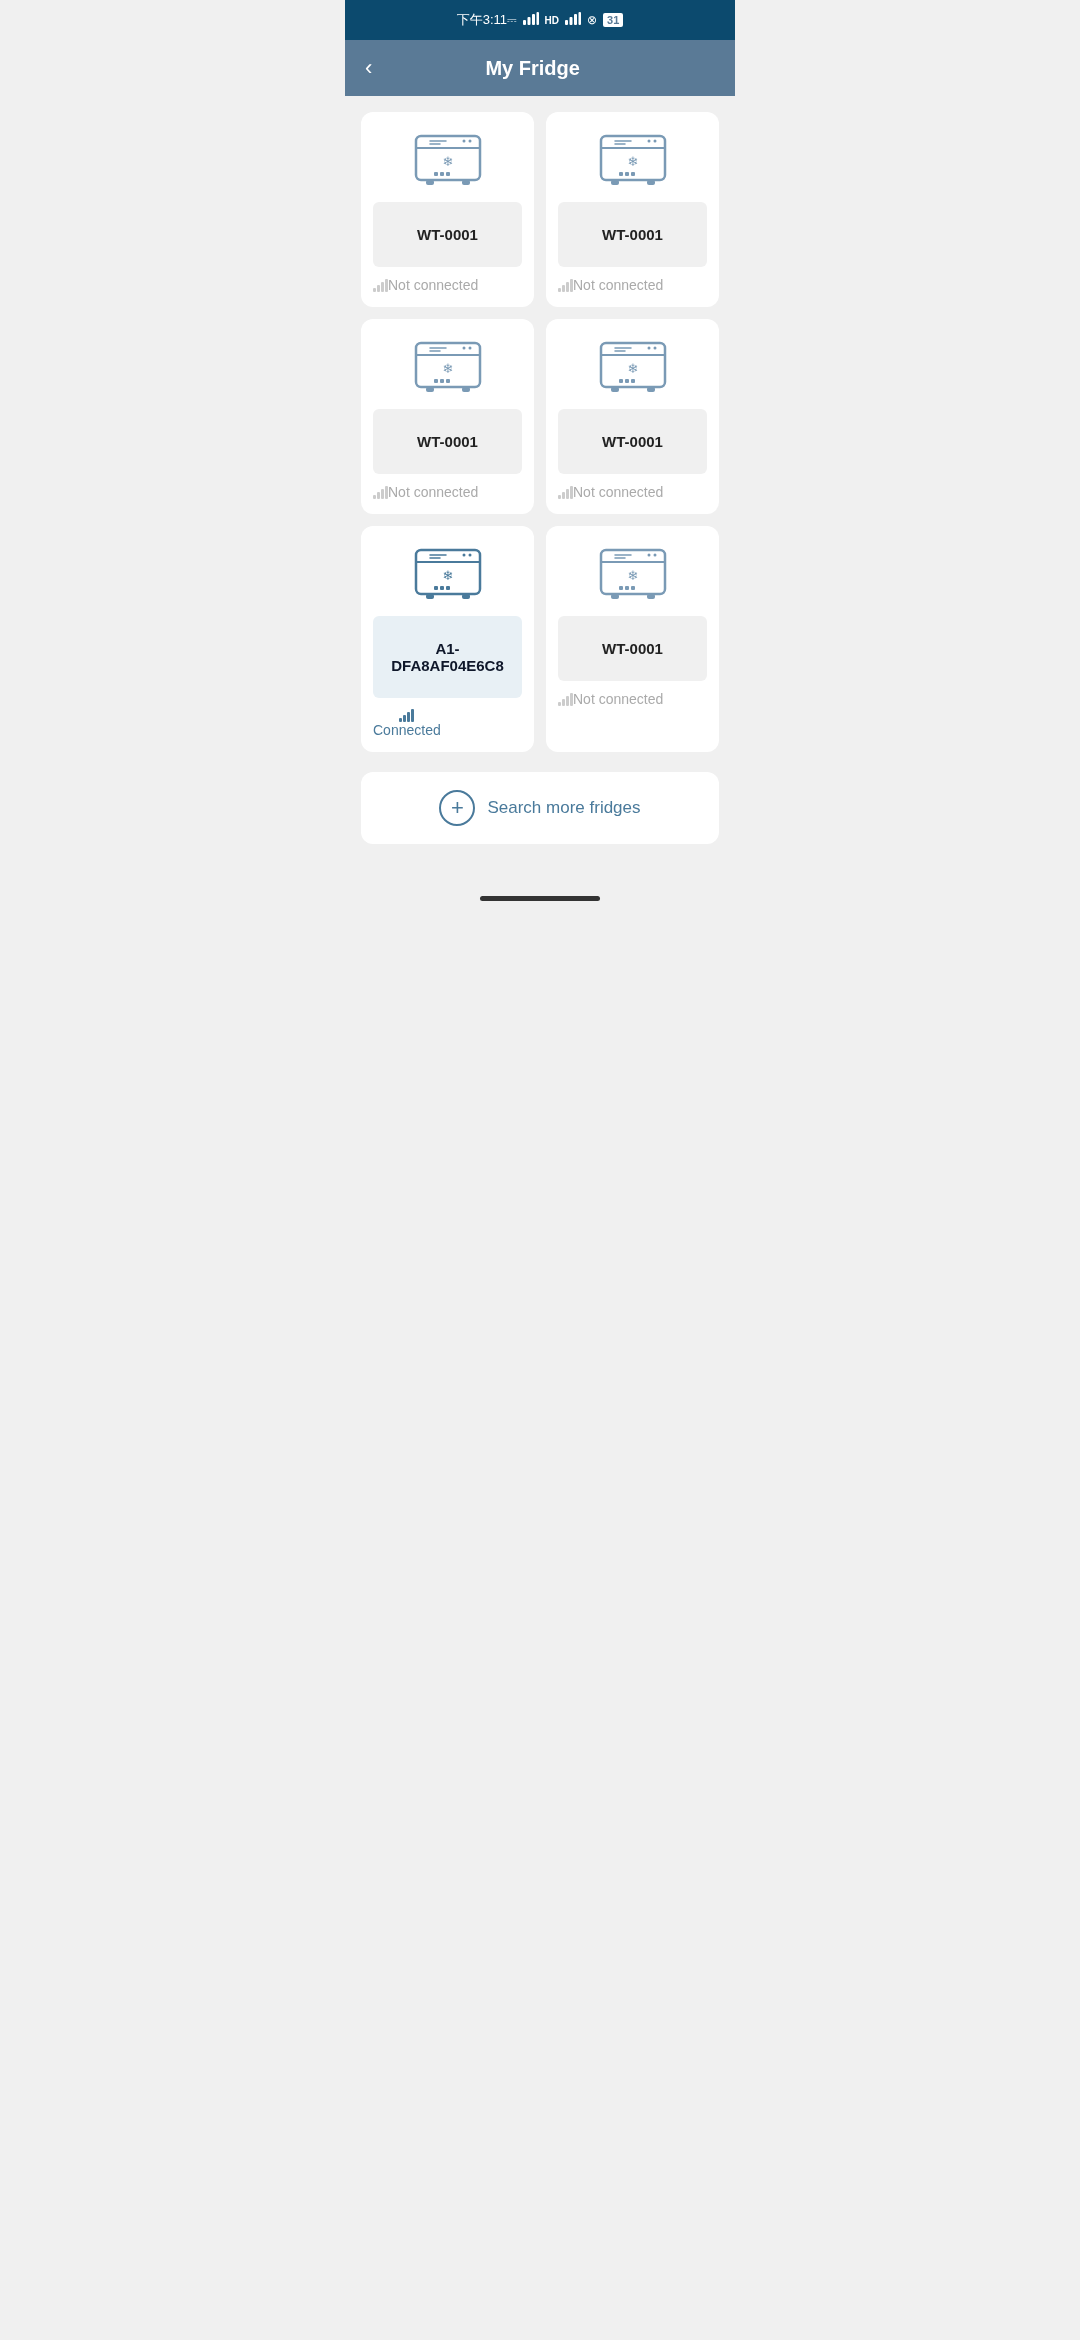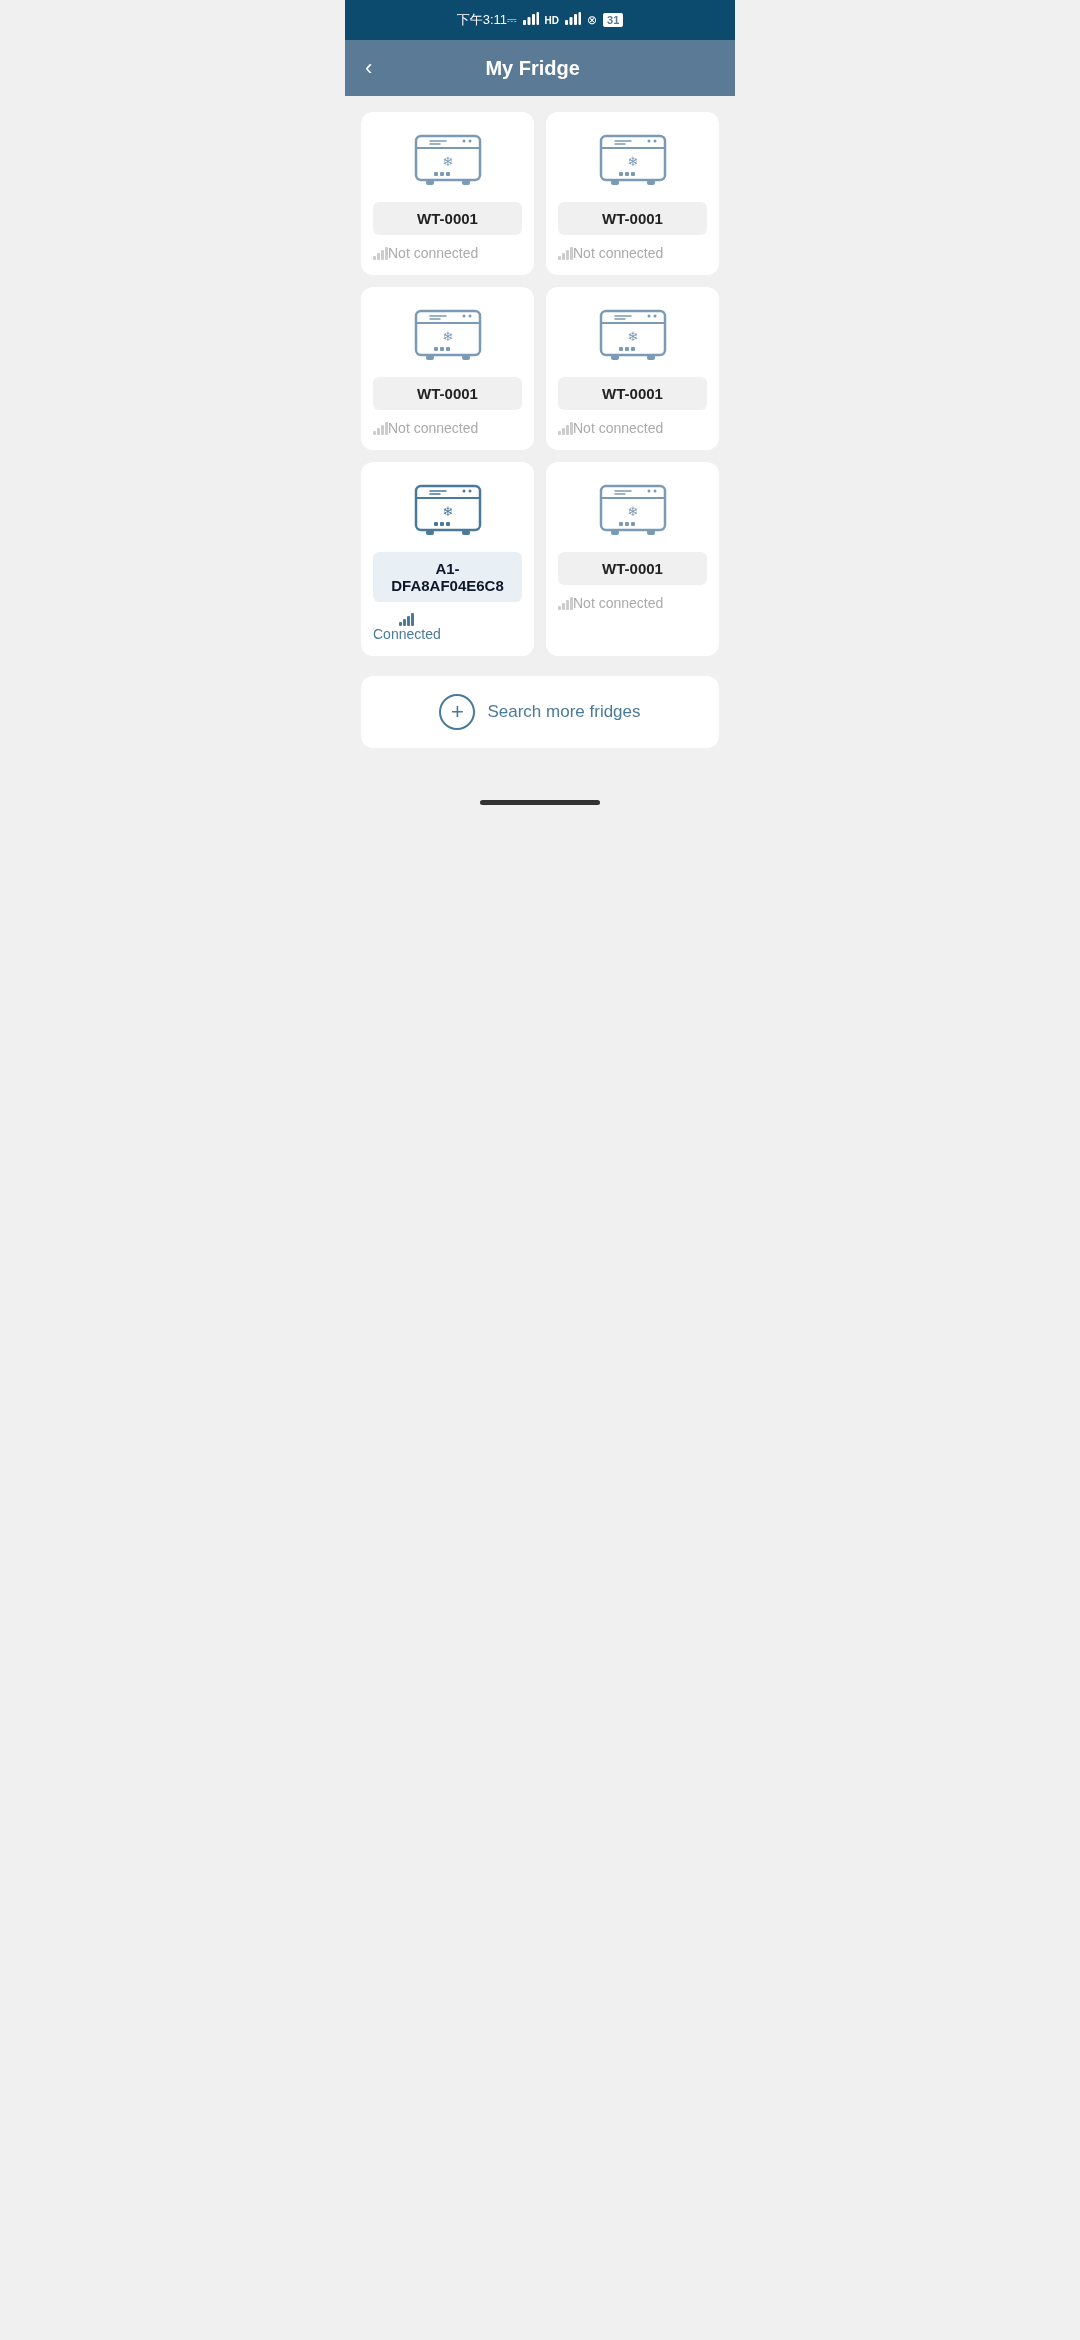--- a/index.html
+++ b/index.html
@@ -96,21 +96,21 @@
     
     .fridge-icon-wrapper {
       width: 80px;
       height: 64px;
       margin-bottom: 10px;
     }
 
     .fridge-name {
       background: #f0f0f0;
       border-radius: 6px;
-      padding: 8px 12px;
+      padding: 24px 12px;
       width: 100%;
       text-align: center;
       font-size: 15px;
       font-weight: 700;
       color: #222;
       margin-bottom: 10px;
     }
     .fridge-name.connected-name {
       background: #e8f0f5;
       color: #0f172a;

